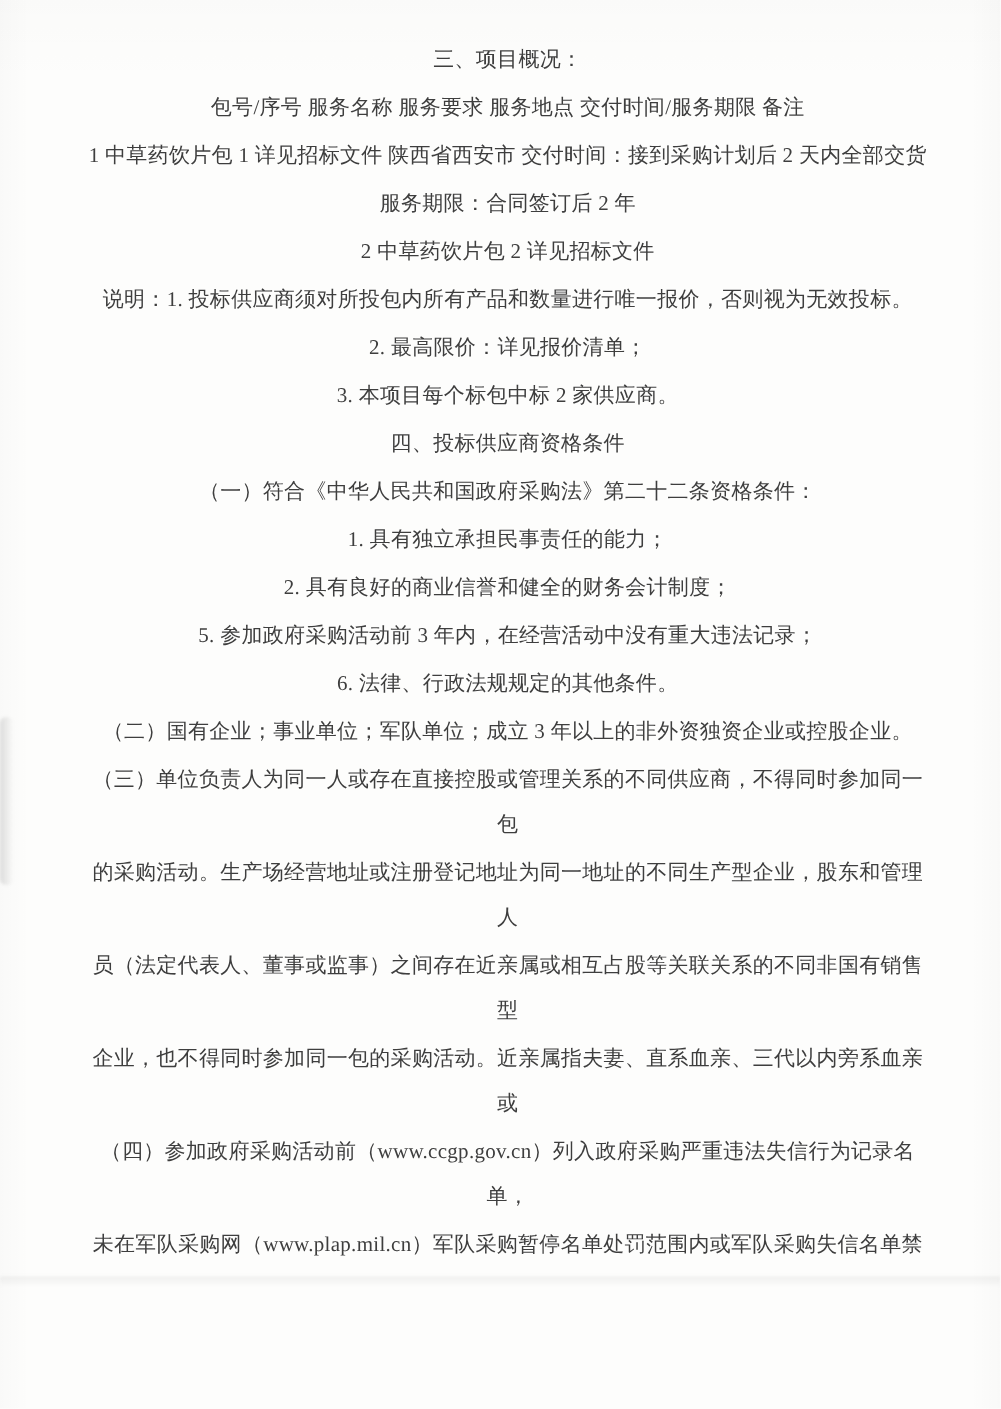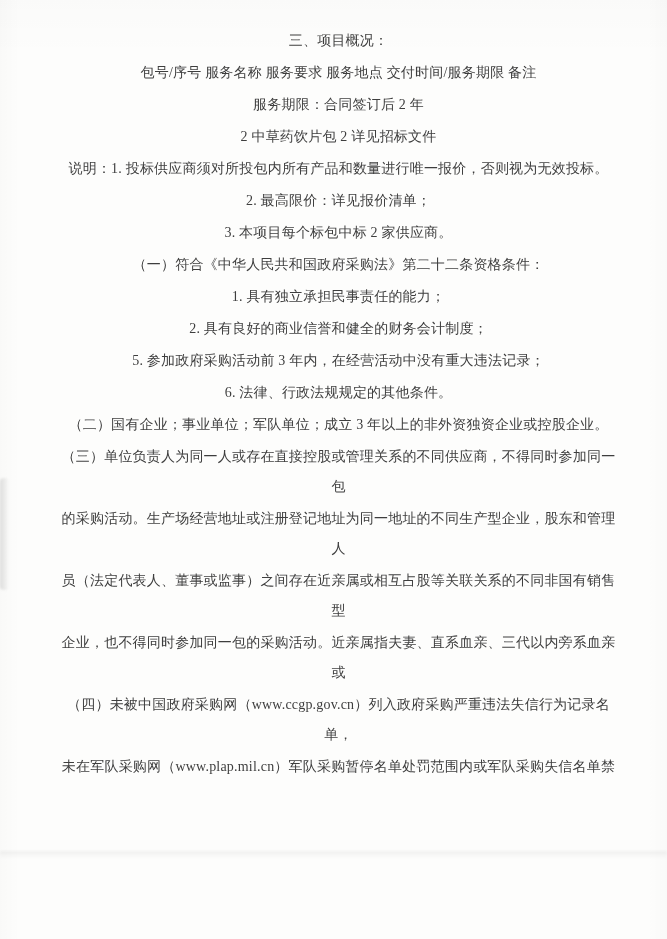--- a/index.html
+++ b/index.html
@@ -62,31 +62,33 @@
 </head>
 <body style="background: rgb(253, 253, 252);">
 
 <div class="paper"></div>
 <div class="scan-smudge-left"></div>
 <div class="scan-streak-bottom"></div>
 
 <div class="doc" style="color: rgb(62, 62, 62);">
   <p>三、项目概况：</p>
   <p>包号/序号 服务名称 服务要求 服务地点 交付时间/服务期限 备注</p>
+  <p>1 中草药饮片包 1 详见招标文件 陕西省西安市 交付时间：接到采购计划后 2 天内全部交货</p>
   <p>服务期限：合同签订后 2 年</p>
   <p>2 中草药饮片包 2 详见招标文件</p>
   <p>说明：1. 投标供应商须对所投包内所有产品和数量进行唯一报价，否则视为无效投标。</p>
   <p>2. 最高限价：详见报价清单；</p>
   <p>3. 本项目每个标包中标 2 家供应商。</p>
+  <p>四、投标供应商资格条件</p>
   <p>（一）符合《中华人民共和国政府采购法》第二十二条资格条件：</p>
   <p>1. 具有独立承担民事责任的能力；</p>
   <p>2. 具有良好的商业信誉和健全的财务会计制度；</p>
   <p>5. 参加政府采购活动前 3 年内，在经营活动中没有重大违法记录；</p>
   <p>6. 法律、行政法规规定的其他条件。</p>
   <p>（二）国有企业；事业单位；军队单位；成立 3 年以上的非外资独资企业或控股企业。</p>
   <p>（三）单位负责人为同一人或存在直接控股或管理关系的不同供应商，不得同时参加同一包</p>
   <p>的采购活动。生产场经营地址或注册登记地址为同一地址的不同生产型企业，股东和管理人</p>
   <p>员（法定代表人、董事或监事）之间存在近亲属或相互占股等关联关系的不同非国有销售型</p>
   <p>企业，也不得同时参加同一包的采购活动。近亲属指夫妻、直系血亲、三代以内旁系血亲或</p>
-  <p>（四）未被中国政府采购网（www.ccgp.gov.cn）列入政府采购严重违法失信行为记录名单，</p>
+  <p>（四）参加政府采购活动前（www.ccgp.gov.cn）列入政府采购严重违法失信行为记录名单，</p>
   <p>未在军队采购网（www.plap.mil.cn）军队采购暂停名单处罚范围内或军队采购失信名单禁</p>
 
 </div>
 
 </body></html>

